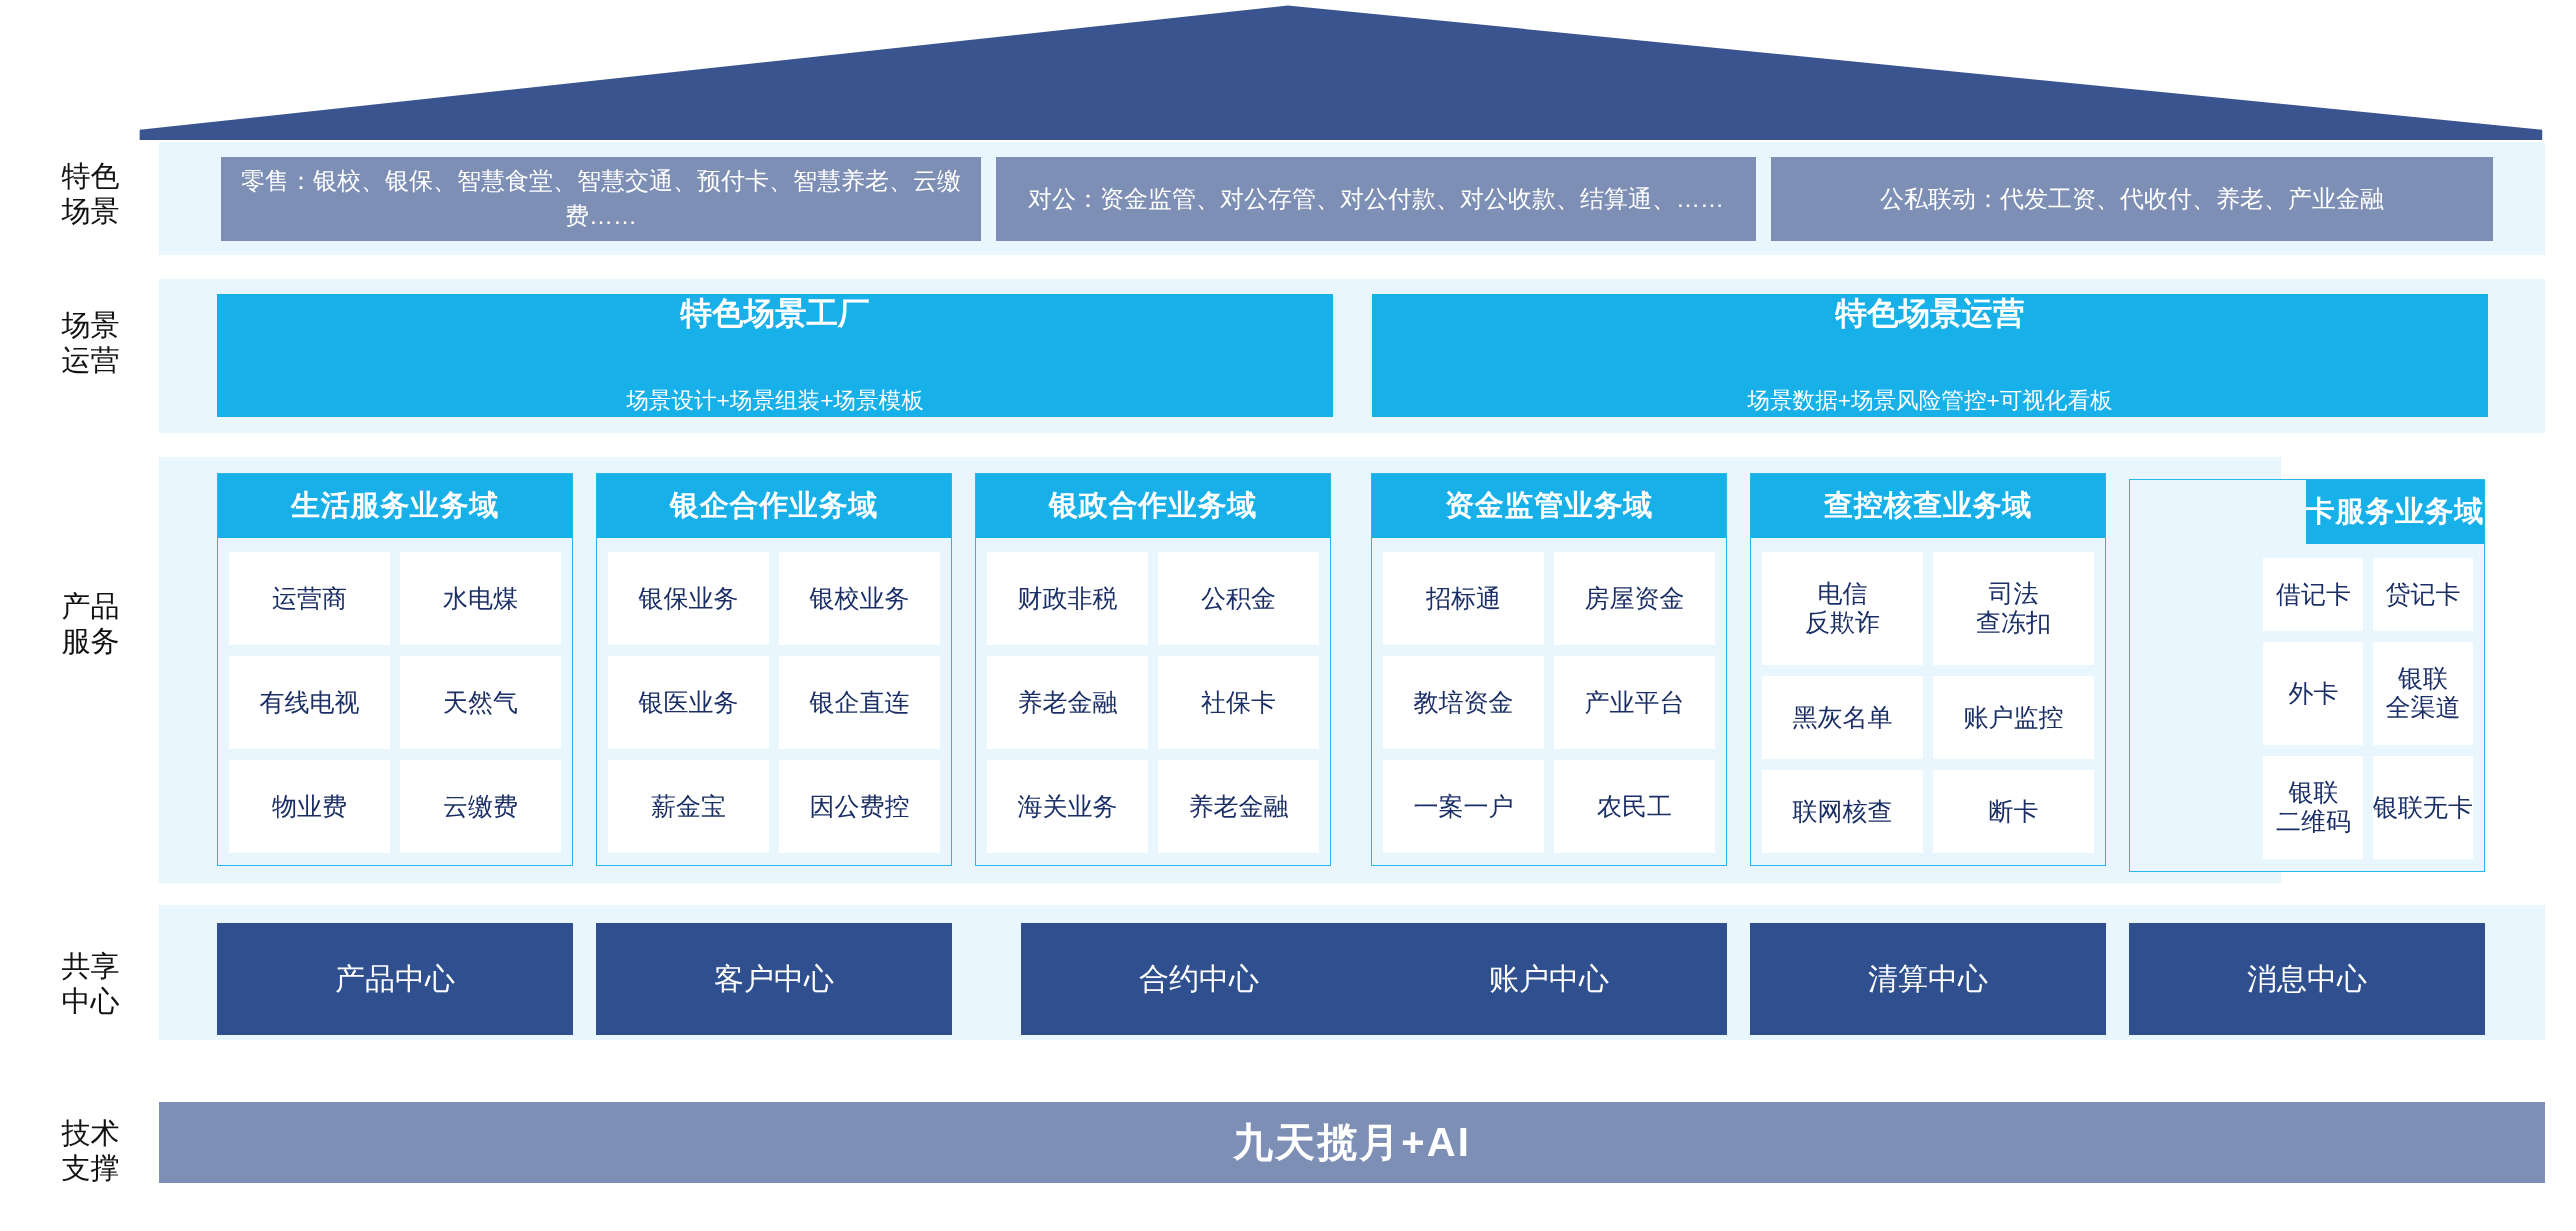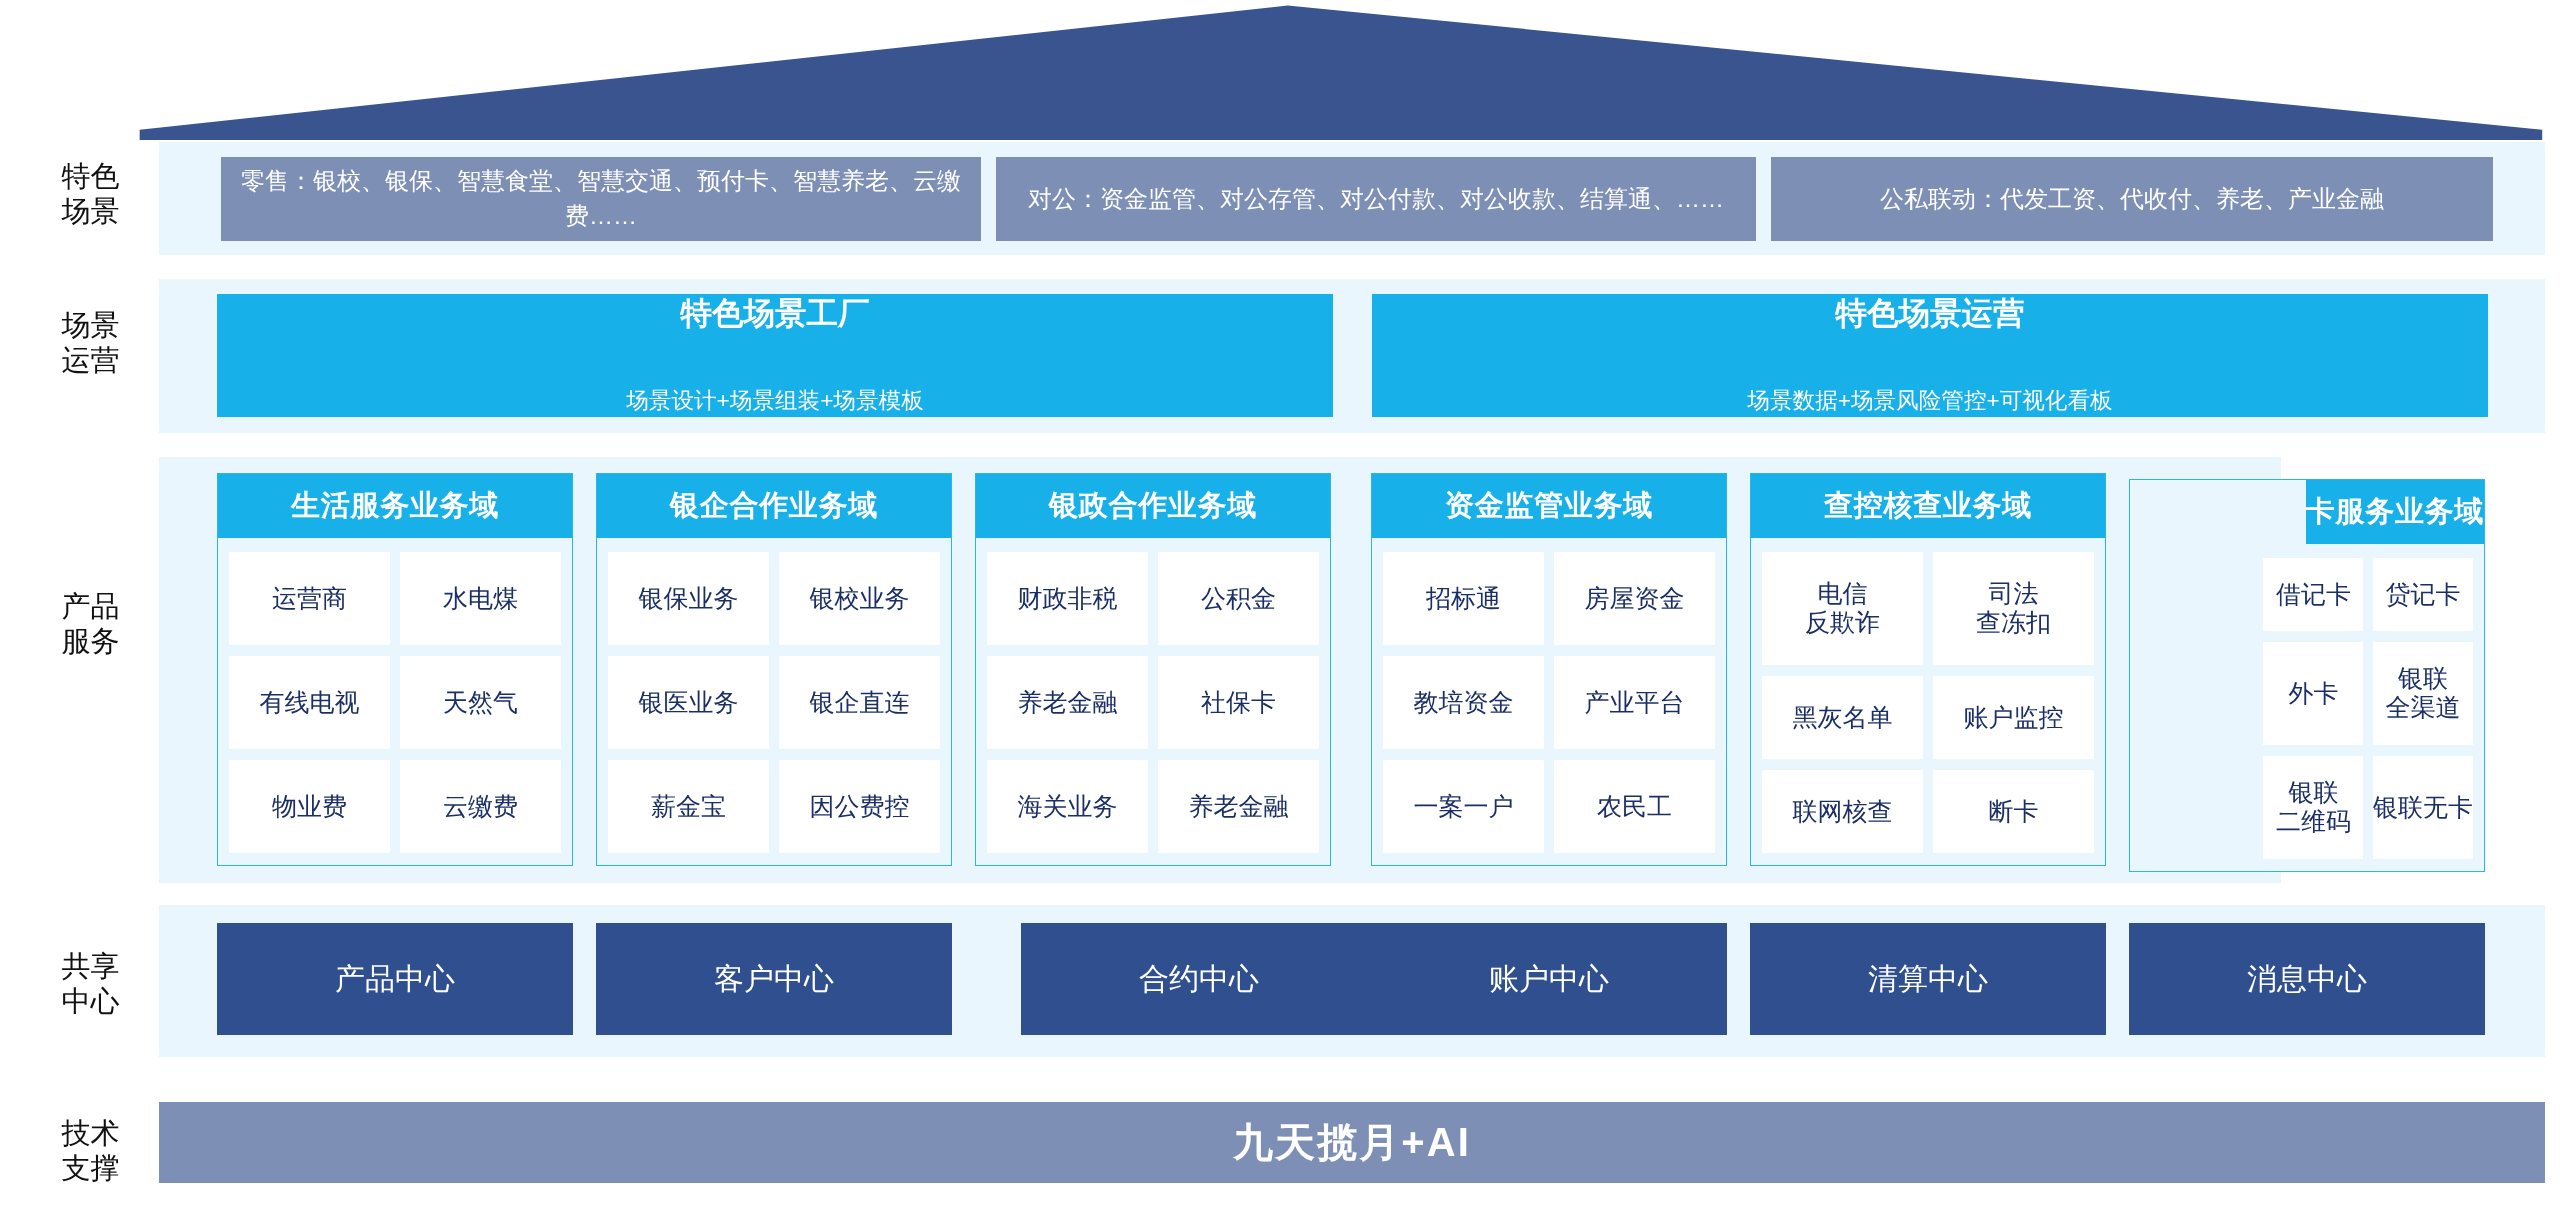--- a/index.html
+++ b/index.html
@@ -199,21 +199,21 @@
         <div class="domcell">银联
 二维码</div>
         <div class="domcell">银联无卡</div>
       </div>
     </div>
   </div>
 
   <div class="rowlabel" style="top:949px;white-space:pre-line;">共享
 中心</div>
 
-  <div class="panel" style="left:159px;top:905px;width:2386px;height:152px;">
+  <div class="panel" style="left:159px;top:905px;width:2386px;height:135px;">
     <div class="ctr-box" style="position:absolute;left:58px;top:18px;width:356px;height:112px;">产品中心</div>
     <div class="ctr-box" style="position:absolute;left:437px;top:18px;width:356px;height:112px;">客户中心</div>
     <div class="ctr-box" style="position:absolute;left:862px;top:18px;width:356px;height:112px;">合约中心</div>
     <div class="ctr-box" style="position:absolute;left:1212px;top:18px;width:356px;height:112px;">账户中心</div>
     <div class="ctr-box" style="position:absolute;left:1591px;top:18px;width:356px;height:112px;">清算中心</div>
     <div class="ctr-box" style="position:absolute;left:1970px;top:18px;width:356px;height:112px;">消息中心</div>
   </div>
 
   <div class="rowlabel" style="top:1116px;white-space:pre-line;">技术
 支撑</div>

